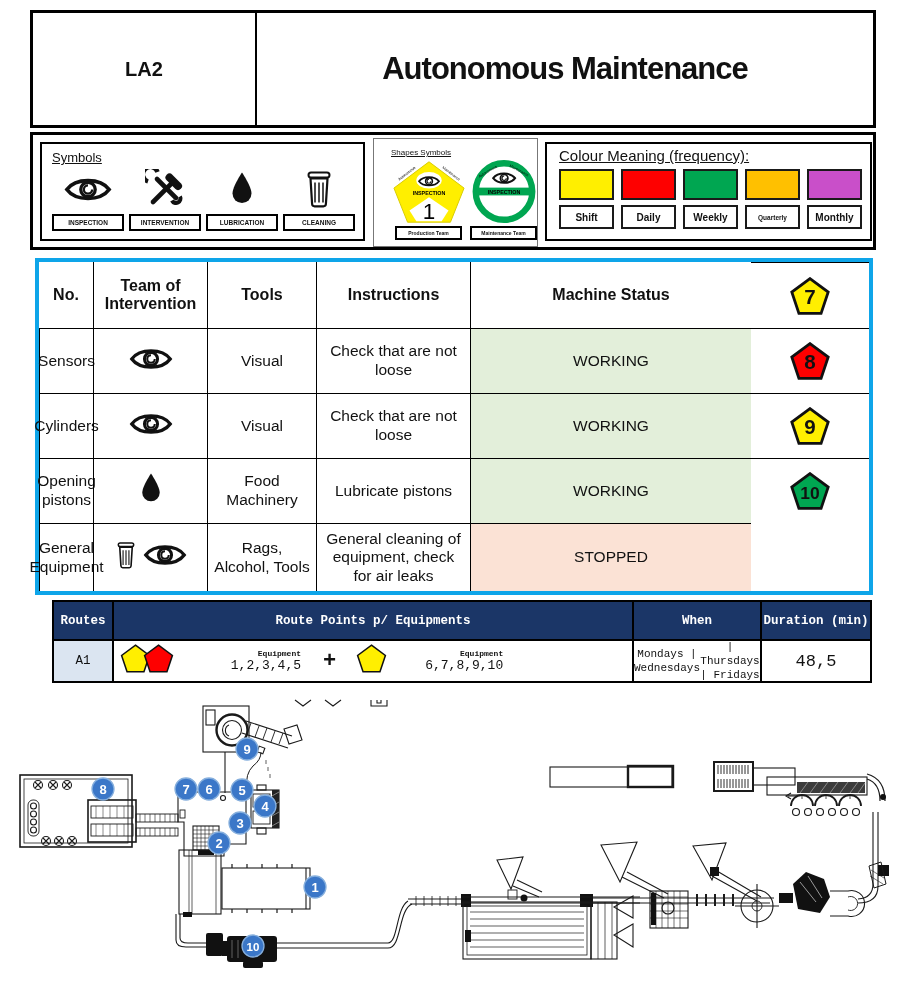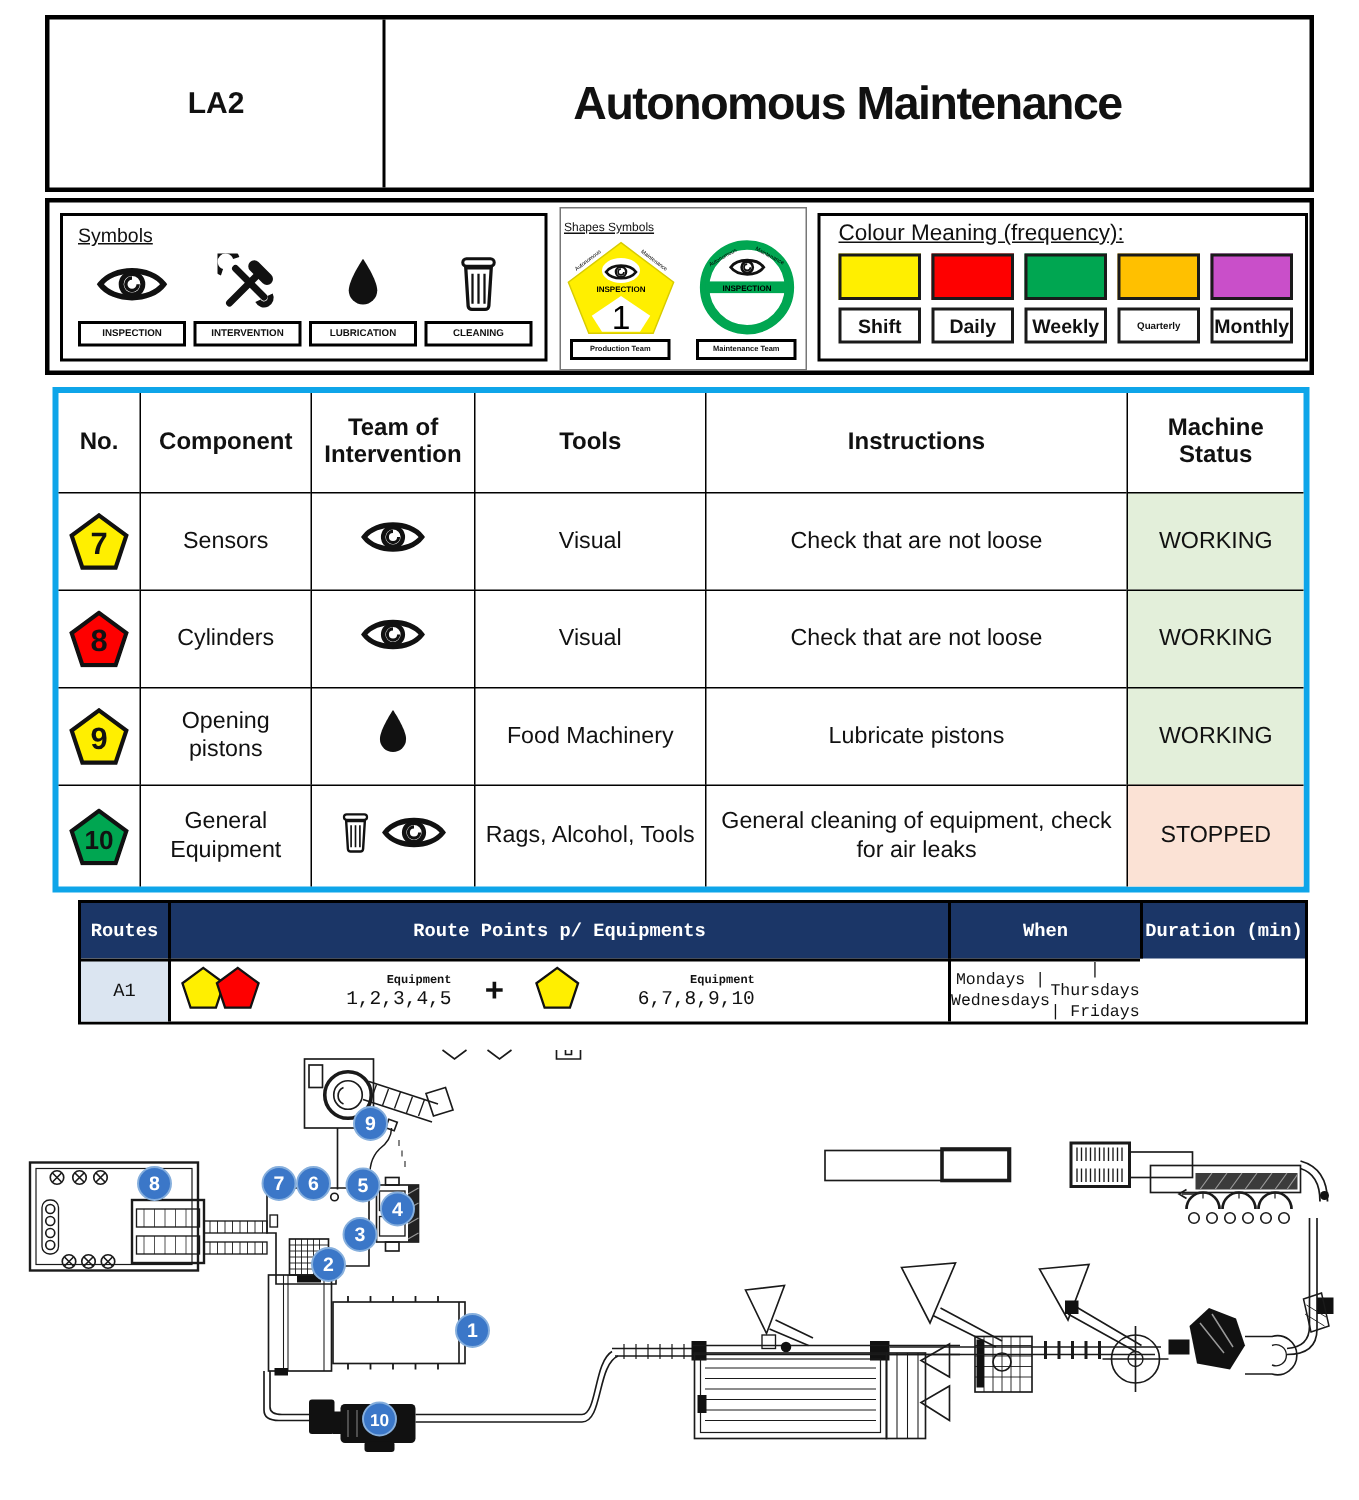--- a/index.html
+++ b/index.html
@@ -22,35 +22,35 @@
   .ul-title { text-decoration:underline; font-size:13px; display:inline-block; }
   .symbols-box { position:absolute; left:7px; top:7px; width:325px; height:99px;
     border:2px solid #000; padding:4px 8px 2px 10px; }
   .symbols-row { display:flex; justify-content:space-between; margin-top:0; }
   .symbol-cell { display:flex; flex-direction:column; align-items:center; width:72px; }
   .symbol-icon { height:46px; display:flex; align-items:center; justify-content:center; }
   .symbol-label { border:2px solid #000; width:100%; text-align:center; font-size:6.5px;
     font-weight:bold; padding:3px 0; margin-top:2px; background:#fff; }
 
   .shapes-box { position:absolute; left:340px; top:3px; width:165px; height:109px;
-    border:1px solid #777; padding:2px 2px; }
+    border:1px solid #777; padding:2px 17px; }
   .shapes-title { font-size:8px; text-decoration:underline; }
   .shapes-row { display:flex; justify-content:space-between; margin-top:0; }
   .shape-cell { display:flex; flex-direction:column; align-items:center; width:75px; }
   .shape-label { border:2px solid #000; width:90%; text-align:center; font-size:5px;
     font-weight:bold; padding:2px 0; margin-top:1px; background:#fff; }
 
   .colours-box { position:absolute; left:512px; top:7px; width:327px; height:99px;
     border:2px solid #000; padding:3px 8px 2px 12px; }
   .colours-title { font-size:15px; }
   .colours-row { display:flex; gap:7px; margin-top:4px; }
   .colour-cell { width:58px; }
   .swatch { height:31px; border:2px solid #1a1a1a; }
   .colour-label { border:2px solid #1a1a1a; height:24px; margin-top:5px; display:flex;
-    align-items:center; justify-content:center; font-size:13px; font-weight:bold; background:#fff; }
+    align-items:center; justify-content:center; font-size:10px; font-weight:bold; background:#fff; }
   .colour-cell:nth-child(4) .colour-label { font-size:6.5px; }
 
   
   #main-table { position:absolute; left:35px; top:258px; width:838px;
     border:4px solid #0ea5e9; display:grid;
     grid-template-columns:54px 114px 109px 154px 281px auto;
     grid-template-rows:66px 65px 65px 65px 68px; background:#fff; }
   .mt-cell { border-left:1px solid #000; border-top:1px solid #000; display:flex;
     flex-direction:column; align-items:center; justify-content:center; text-align:center;
     padding:2px 6px; line-height:1.2; font-size:15.5px; }
@@ -201,21 +201,20 @@
         <div class="colour-cell">
           <div class="swatch" style="background: rgb(201, 79, 201);"></div>
           <div class="colour-label">Monthly</div>
         </div>
       </div>
   </div>
 </div>
 
 <div id="main-table">
     <div class="mt-cell hd r0 c0">No.</div>
-    <div class="mt-cell hd r0 c1">Component</div>
     <div class="mt-cell hd r0 c2">Team of Intervention</div>
     <div class="mt-cell hd r0 c3">Tools</div>
     <div class="mt-cell hd r0 c4">Instructions</div>
     <div class="mt-cell hd r0 c5">Machine Status</div>
     <div class="mt-cell c0">
       <svg width="40" height="38" viewBox="0 0 100 96">
         <polygon points="50,4 96,38 78,92 22,92 4,38" fill="#ffef00" stroke="#111" stroke-width="7"></polygon>
         <text x="50" y="69" text-anchor="middle" font-size="52" font-weight="bold" fill="#111">7</text>
       </svg>
     </div>
@@ -317,20 +316,21 @@
         </svg></span>
       <div class="eq-block" style="margin-left: 6px;">
         <div class="eq-label">Equipment</div>
         <div class="eq-nums">6,7,8,9,10</div>
       </div>
     </div>
     <div class="rt-cell when-cell">
       <div>Mondays | Wednesdays</div>
       <div>| Thursdays | Fridays</div>
     </div>
+    <div class="rt-cell duration-cell">48,5</div>
   </div>
 
 <svg id="diagram" width="906" height="310" viewBox="0 690 906 310">
   <g stroke="#1a1a1a" fill="none" stroke-width="1.1">
 
     <path d="M295,700 l8,6 l8,-6 M325,700 l8,6 l8,-6"></path>
     <path d="M371,700 v6 h16 v-6 M377,700 v3 h4 v-3"></path>
 
     <rect x="203" y="706" width="46" height="46"></rect>
     <rect x="206" y="710" width="9" height="15"></rect>

